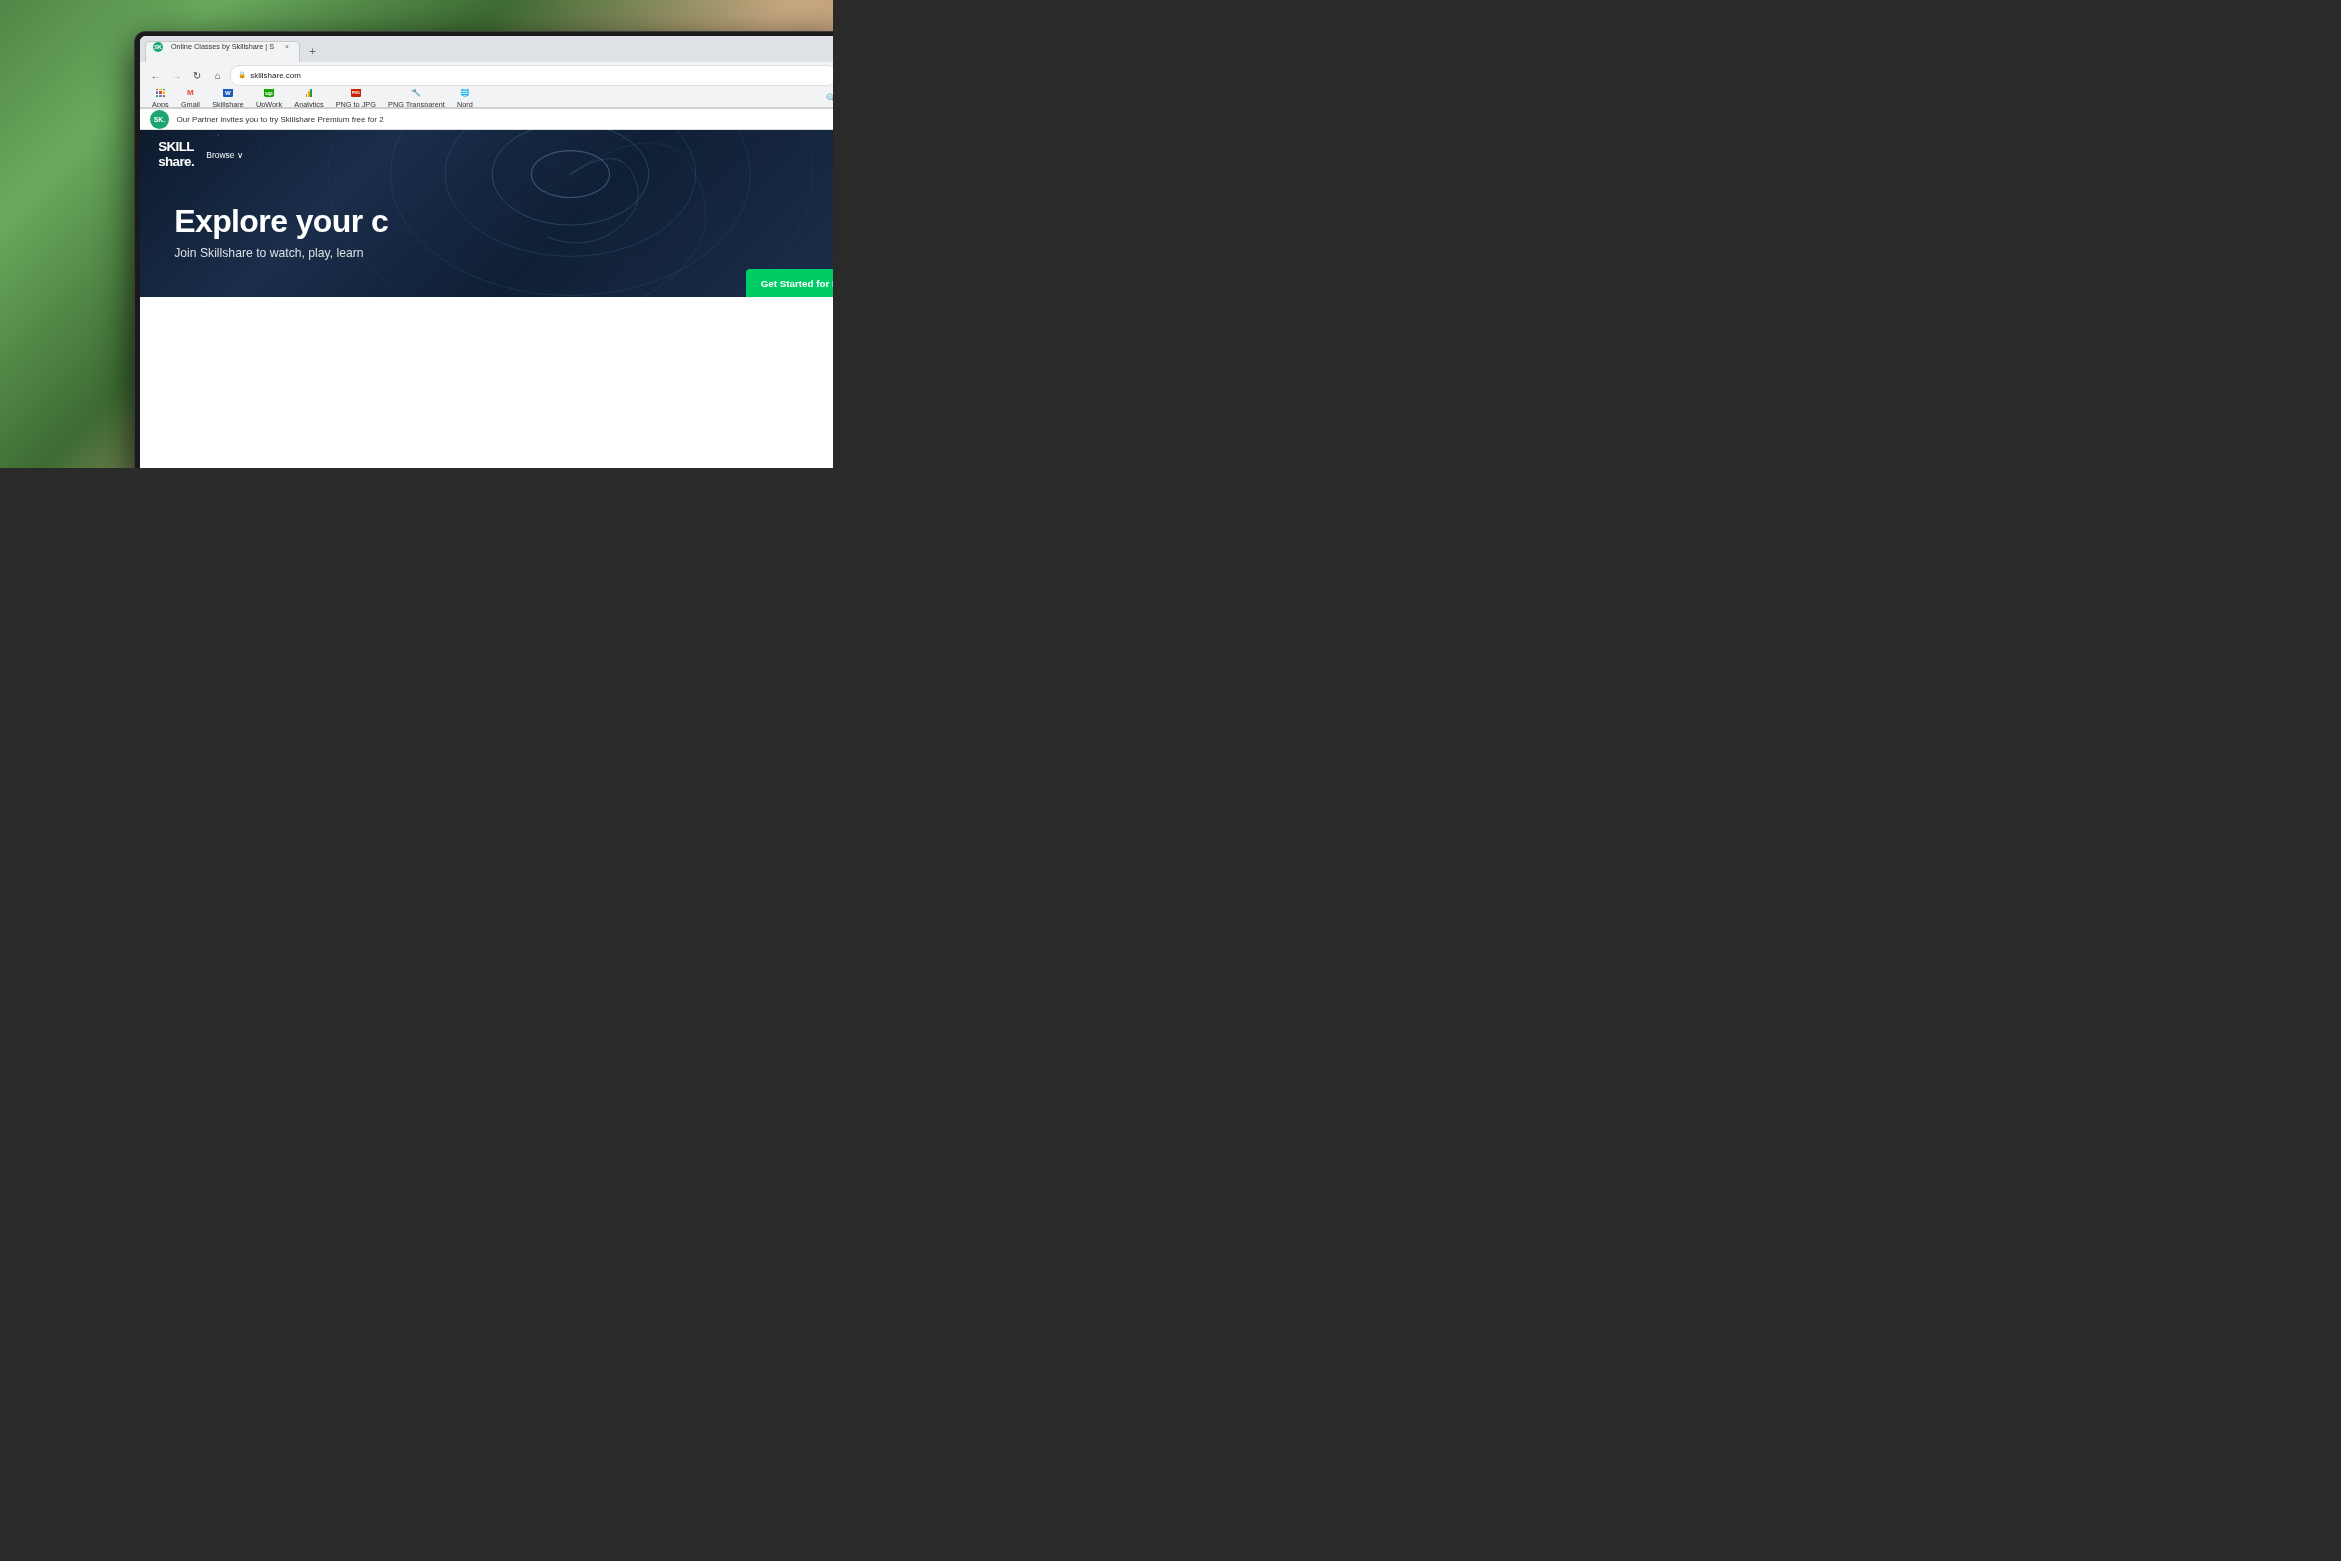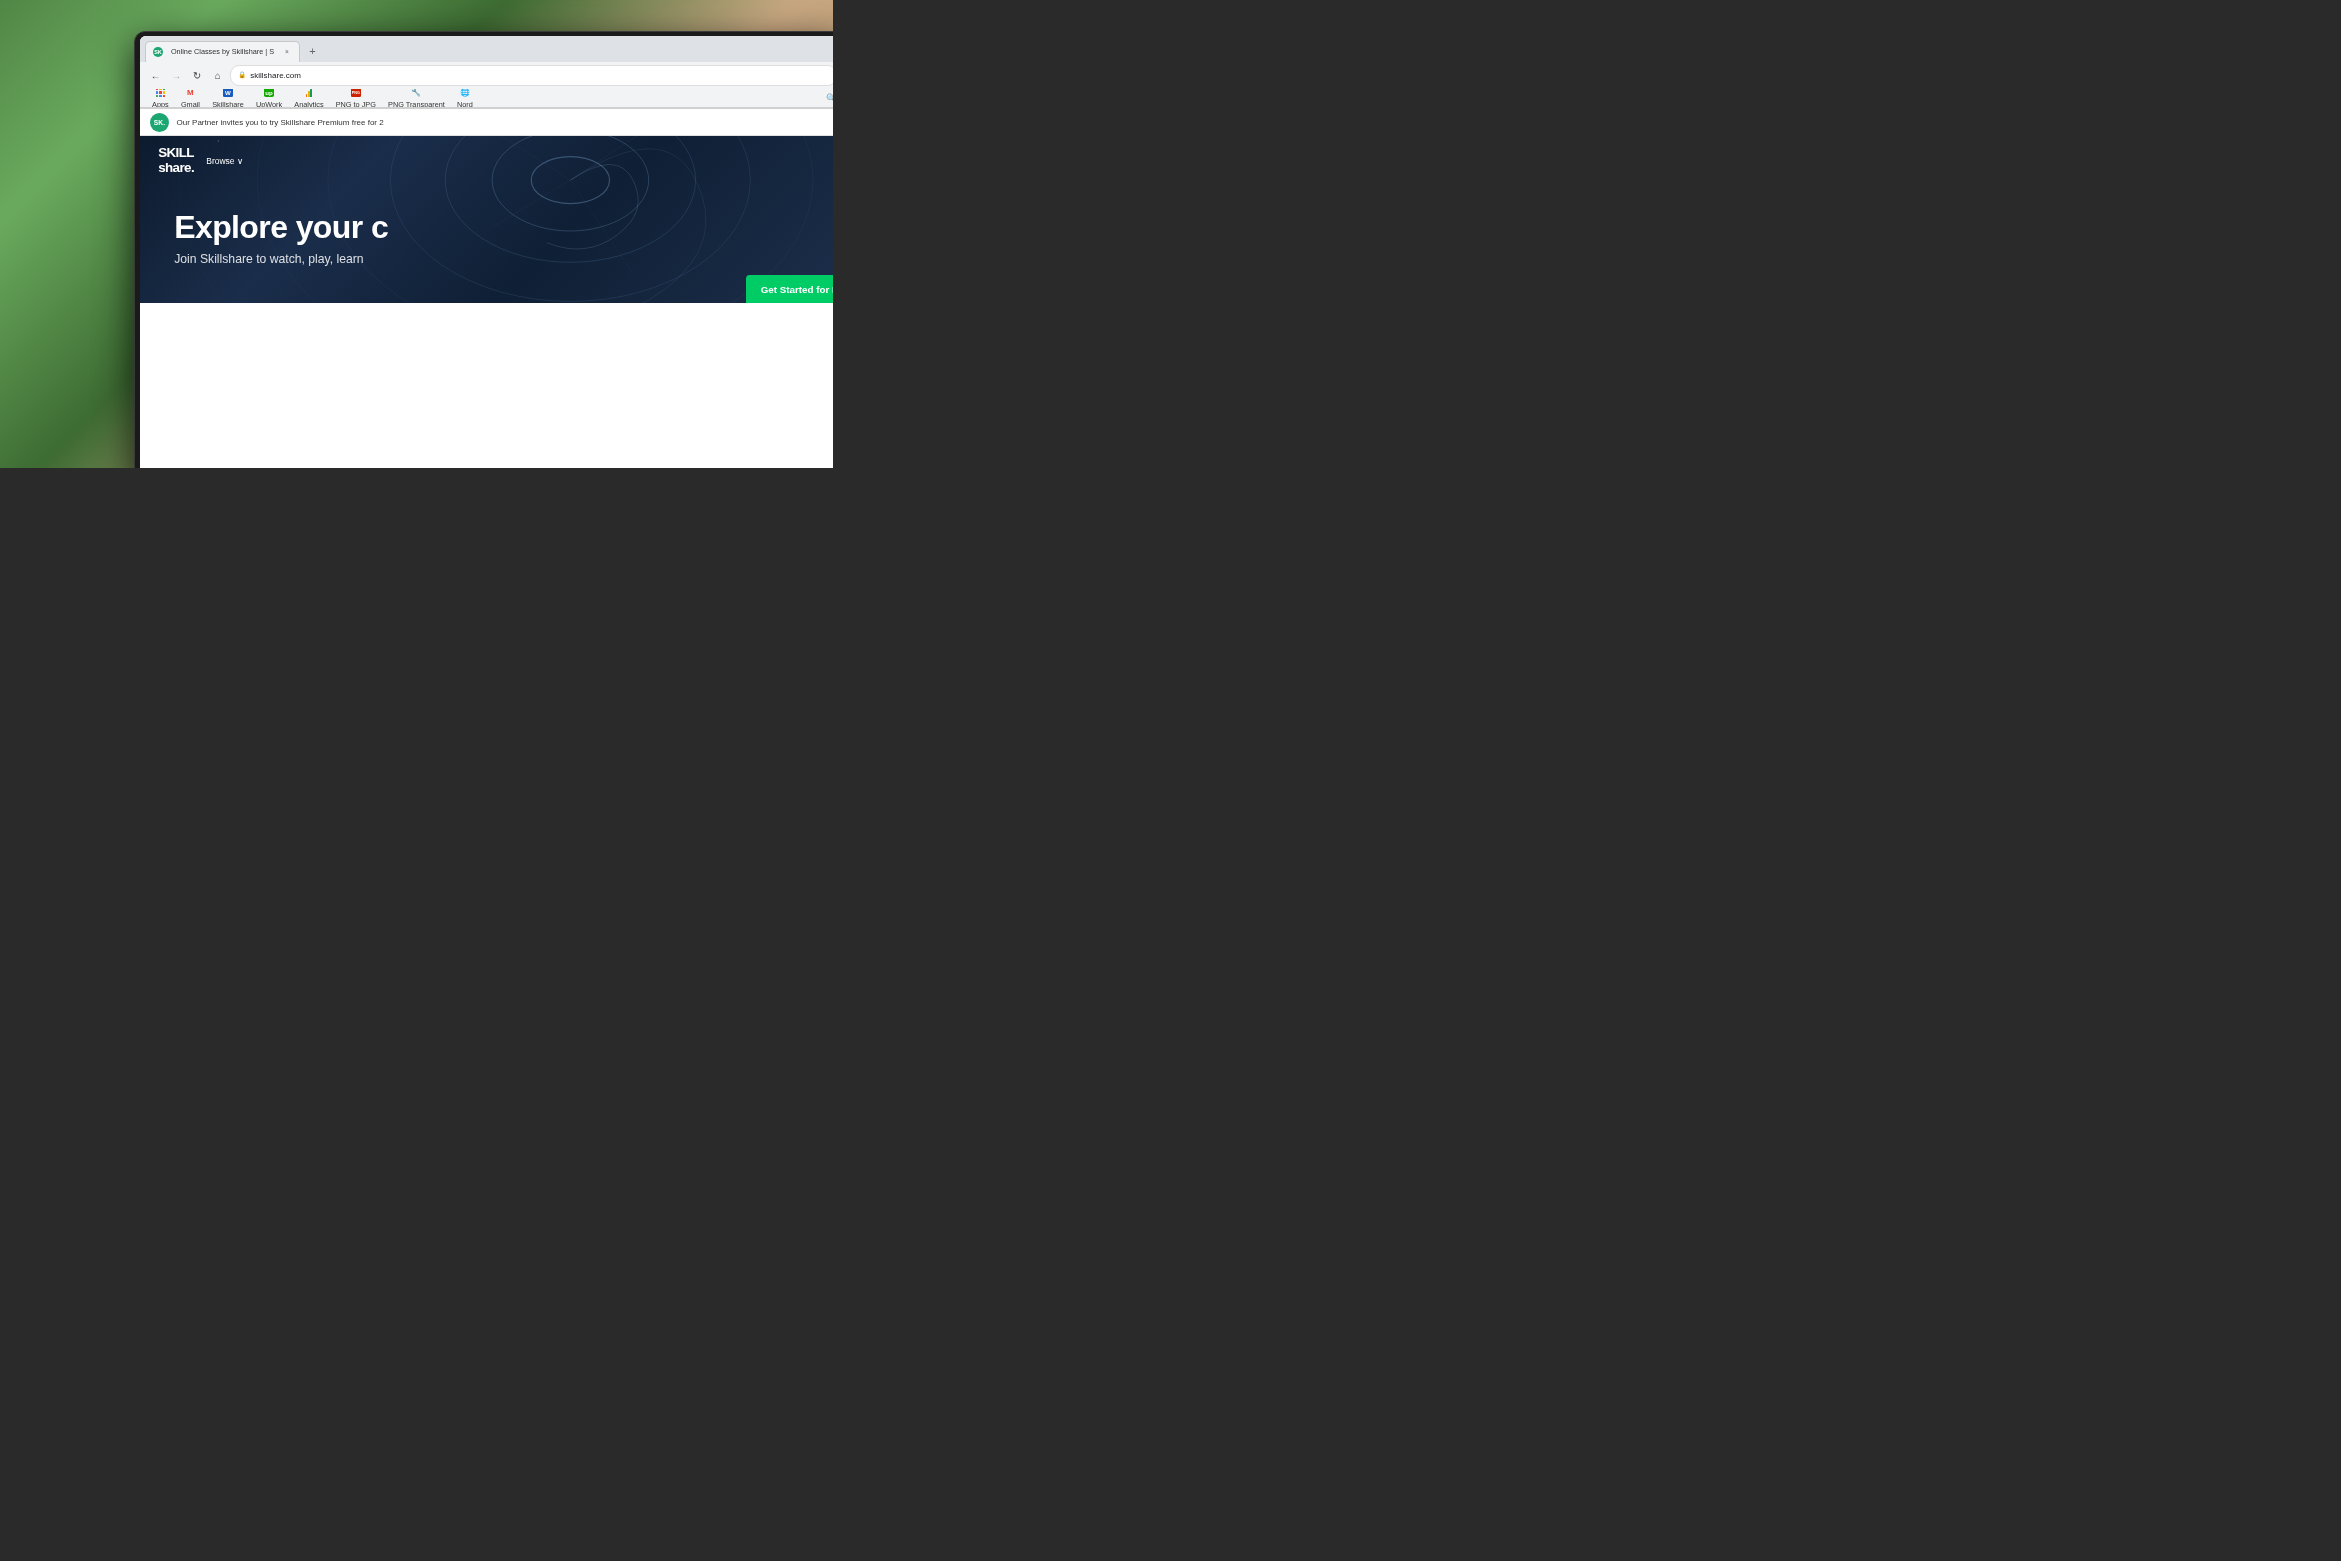--- a/index.html
+++ b/index.html
@@ -56,21 +56,20 @@
     .tab-bar {
       display: flex;
       align-items: flex-end;
       padding: 4.9px 4.9px 0 4.9px;
       background: #dee1e6;
       height: 25.6px;
     }
 
     .tab {
       display: flex;
-      align-items: center;
       background: #f1f3f4;
       border-radius: 4.9px 4.9px 0 0;
       padding: 0 7.3px;
       height: 21px;
       min-width: 122px;
       max-width: 159px;
       gap: 8px;
       border: 0.6px solid #c8c8c8;
       border-bottom: none;
       position: relative;
@@ -299,21 +298,21 @@
     }
 
     
     .notification-banner {
       background: #fff;
       border-bottom: 0.6px solid #e0e0e0;
       display: flex;
       align-items: center;
       padding: 4.9px 9.8px;
       gap: 7.3px;
-      height: 27px;
+      height: 21px;
     }
 
     .sk-badge {
       width: 19.5px;
       height: 19.5px;
       border-radius: 50%;
       background: #1ba672;
       display: flex;
       align-items: center;
       justify-content: center;

